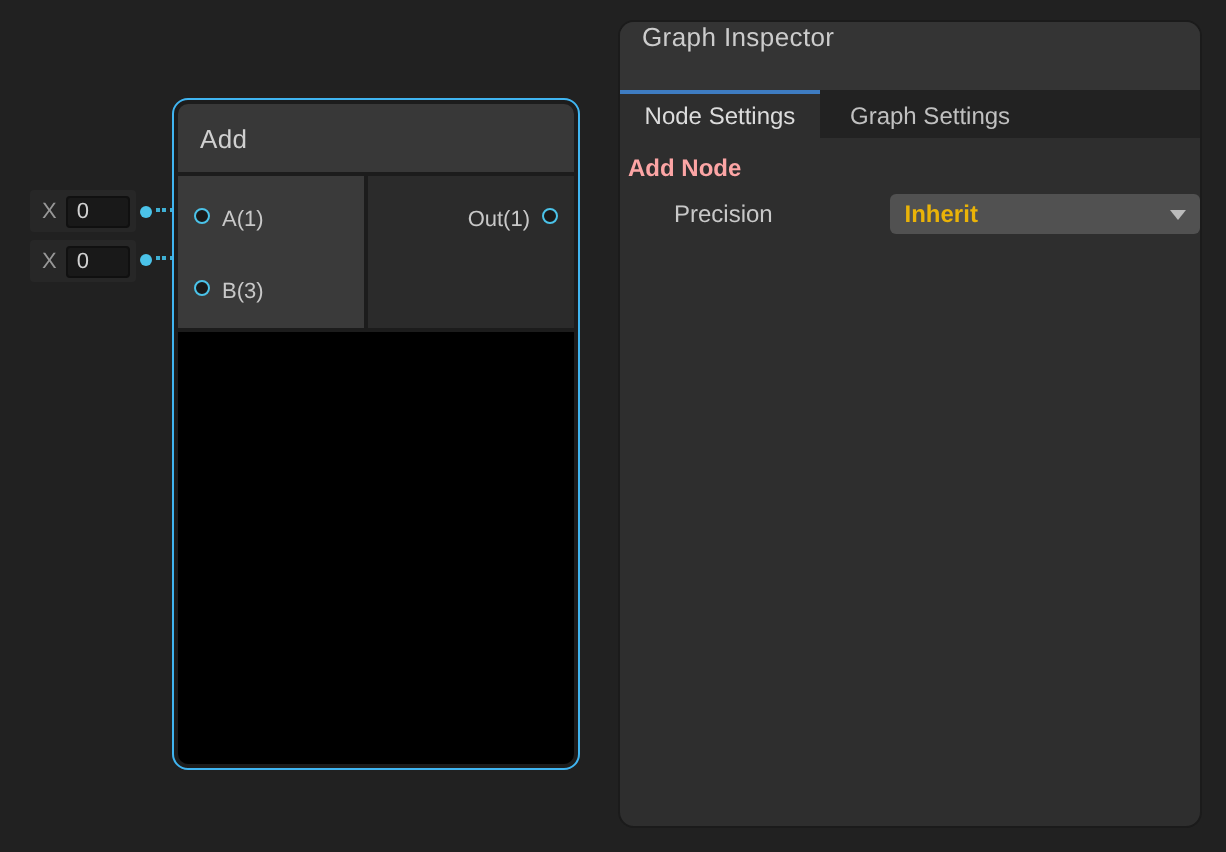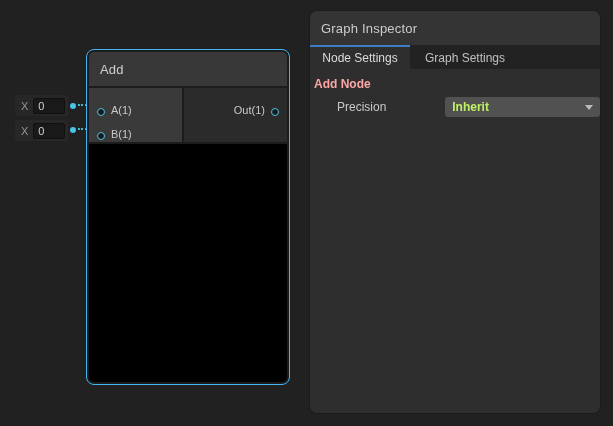--- a/index.html
+++ b/index.html
@@ -45,24 +45,24 @@
     background: #3a3a3a;
     padding-top: 4px;
   }
   .ports-out {
     flex: 1;
     background: #2b2b2b;
     padding-top: 4px;
   }
   .port-row {
     height: 24px;
-    display: flex; align-items: flex-end;
+    display: flex; align-items: flex-start;
     gap: 6px;
     padding: 0 8px;
-    font-size: 11px; color: #c8c8c8;
+    font-size: 11px; color: #c8c8c8; margin-top: 12px;
   }
   .port-row.out { justify-content: flex-end; padding-left: 14px; }
   .port-ring {
     width: 8px; height: 8px;
     border: 1.5px solid #4bc3e9;
     border-radius: 50%;
     background: #1a1a1a;
     flex: 0 0 auto;
   }
   .node-preview {
@@ -121,21 +121,21 @@
     background: #2e2e2e;
     border: 1px solid #1b1b1b;
     border-radius: 8px;
     overflow: hidden;
     display: flex;
     flex-direction: column;
   }
   .panel-header {
     flex: 0 0 34px;
     background: #343434;
-    display: flex; align-items: center;
+    display: flex; 
     padding-left: 11px;
     font-size: 13px; color: #cccccc;
     letter-spacing: .2px;
   }
   .tabrow {
     flex: 0 0 24px;
     background: #222222;
     display: flex;
   }
   .tab {
@@ -167,21 +167,21 @@
     margin-left: 27px;
     width: 110px;
     font-size: 12px; color: #c8c8c8;
   }
   .dropdown {
     width: 157px; height: 20px;
     background: #515151;
     border-radius: 3px;
     display: flex; align-items: center; justify-content: space-between;
     padding: 0 7px;
-    font-size: 12px; font-weight: bold; color: #bef264;
+    font-size: 12px; font-weight: bold; color: #eab308;
   }
   .caret {
     width: 0; height: 0;
     border-left: 4px solid transparent;
     border-right: 4px solid transparent;
     border-top: 5px solid #bbbbbb;
   }
 </style>
 </head>
 <body>
@@ -205,21 +205,21 @@
     <span>Add</span>
   </div>
   <div class="node-ports">
     <div class="ports-in">
       <div class="port-row">
         <span class="port-ring"></span>
         <span>A(1)</span>
       </div>
       <div class="port-row">
         <span class="port-ring"></span>
-        <span>B(1)</span>
+        <span>B(3)</span>
       </div>
     </div>
     <div class="ports-out">
       <div class="port-row out">
         <span>Out(1)</span>
         <span class="port-ring"></span>
       </div>
     </div>
   </div>
   <div class="node-preview"></div>

